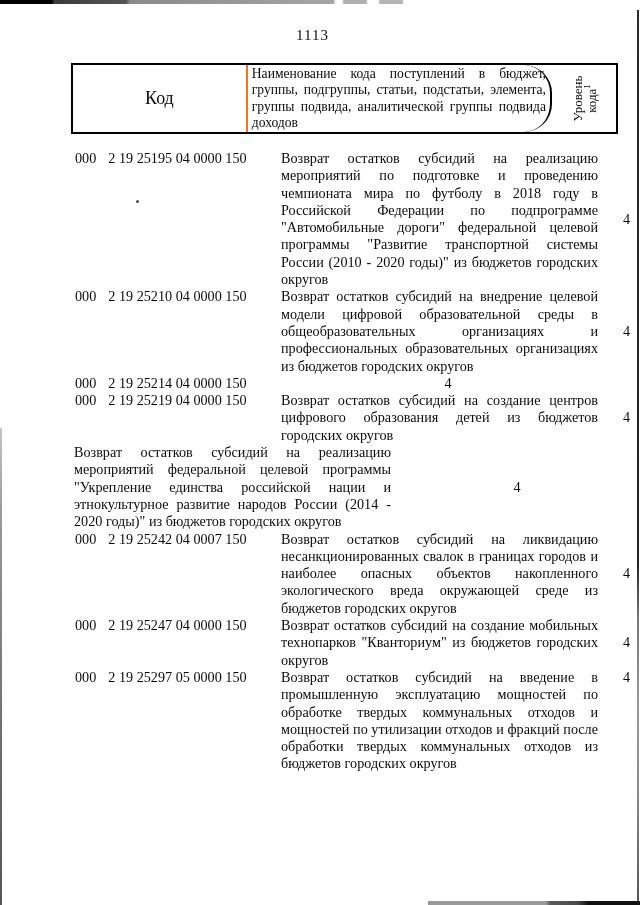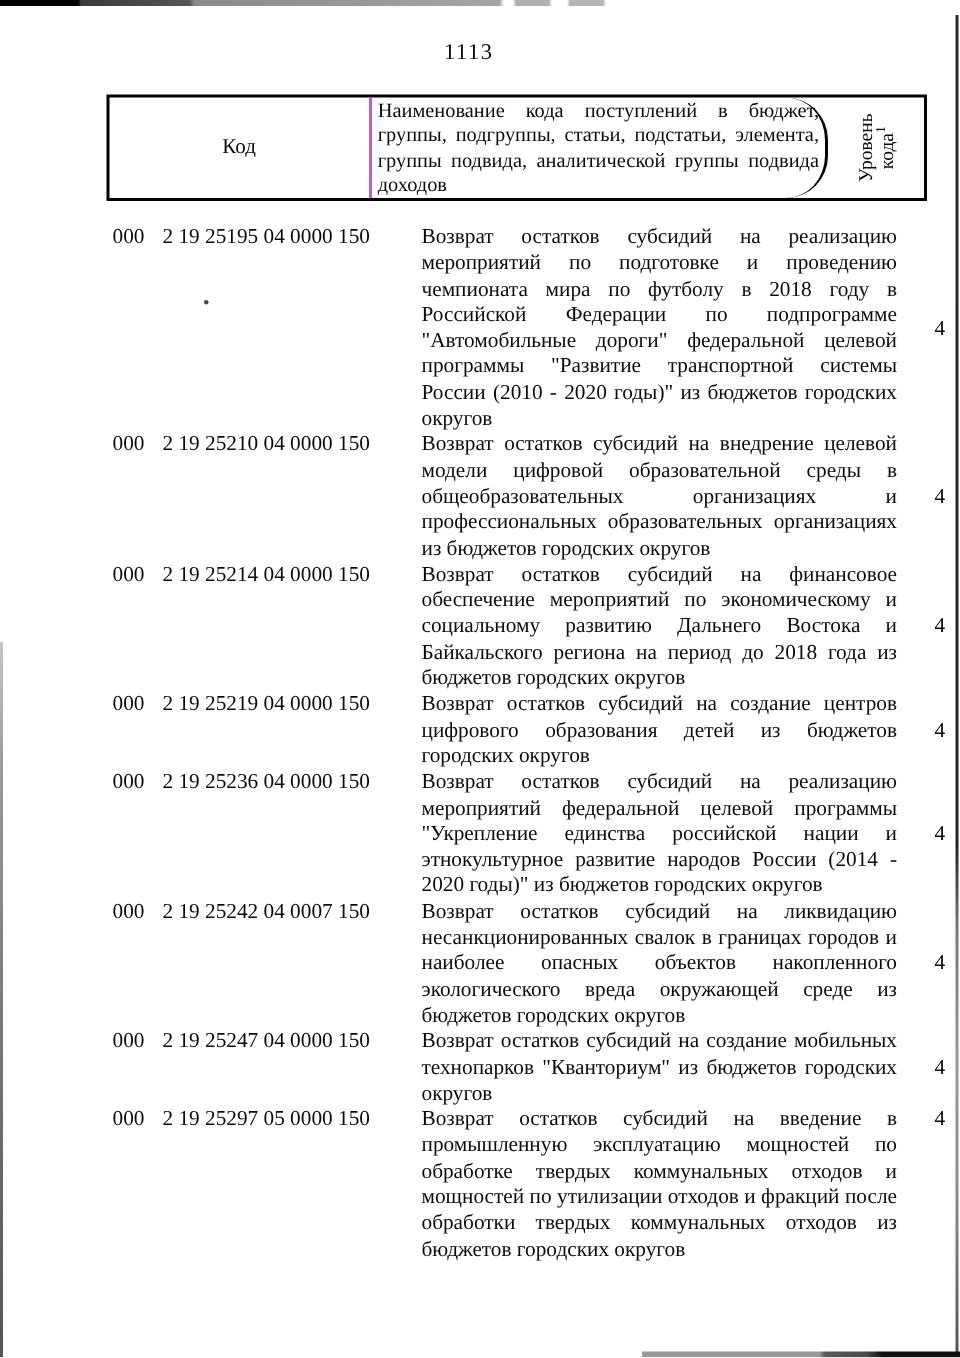--- a/index.html
+++ b/index.html
@@ -56,23 +56,23 @@
   
   .header-table {
     position: absolute;
     left: 71px; top: 63px;
     width: 547px; height: 71px;
     border: 2px solid #000;
     display: flex;
   }
   .hcell-code {
     width: 187px;
-    border-right: 2px solid #d946ef;
+    border-right: 2px solid #f97316;
     display: flex; align-items: center; justify-content: center;
-    font-size: 14px;
+    font-size: 18px;
   }
   .hcell-name {
     width: 325px;
     border-right: 2px solid #000;
     padding: 1px 4px 0 4px;
     font-size: 13.6px;
     line-height: 16.4px;
     text-align: justify;
     border-radius: 28px;
   }
@@ -157,36 +157,32 @@
       <span class="admin">000</span><span class="code">2 19 25210 04 0000 150</span>
     </div>
     <div class="cell-desc">Возврат остатков субсидий на внедрение целевой модели цифровой образовательной среды в общеобразовательных организациях и профессиональных образовательных организациях из бюджетов городских округов</div>
     <div class="cell-level">4</div>
   </div>
 
   <div class="row">
     <div class="cell-code">
       <span class="admin">000</span><span class="code">2 19 25214 04 0000 150</span>
     </div>
-    <div class="cell-desc">Возврат остатков субсидий на финансовое обеспечение мероприятий по экономическому и социальному развитию Дальнего Востока и Байкальского региона на период до 2018 года из бюджетов городских округов</div>
     <div class="cell-level">4</div>
   </div>
 
   <div class="row">
     <div class="cell-code">
       <span class="admin">000</span><span class="code">2 19 25219 04 0000 150</span>
     </div>
     <div class="cell-desc">Возврат остатков субсидий на создание центров цифрового образования детей из бюджетов городских округов</div>
     <div class="cell-level">4</div>
   </div>
 
   <div class="row">
-    <div class="cell-code">
-      <span class="admin">000</span><span class="code">2 19 25236 04 0000 150</span>
-    </div>
     <div class="cell-desc">Возврат остатков субсидий на реализацию мероприятий федеральной целевой программы "Укрепление единства российской нации и этнокультурное развитие народов России (2014 - 2020 годы)" из бюджетов городских округов</div>
     <div class="cell-level">4</div>
   </div>
 
   <div class="row">
     <div class="cell-code">
       <span class="admin">000</span><span class="code">2 19 25242 04 0007 150</span>
     </div>
     <div class="cell-desc">Возврат остатков субсидий на ликвидацию несанкционированных свалок в границах городов и наиболее опасных объектов накопленного экологического вреда окружающей среде из бюджетов городских округов</div>
     <div class="cell-level">4</div>

